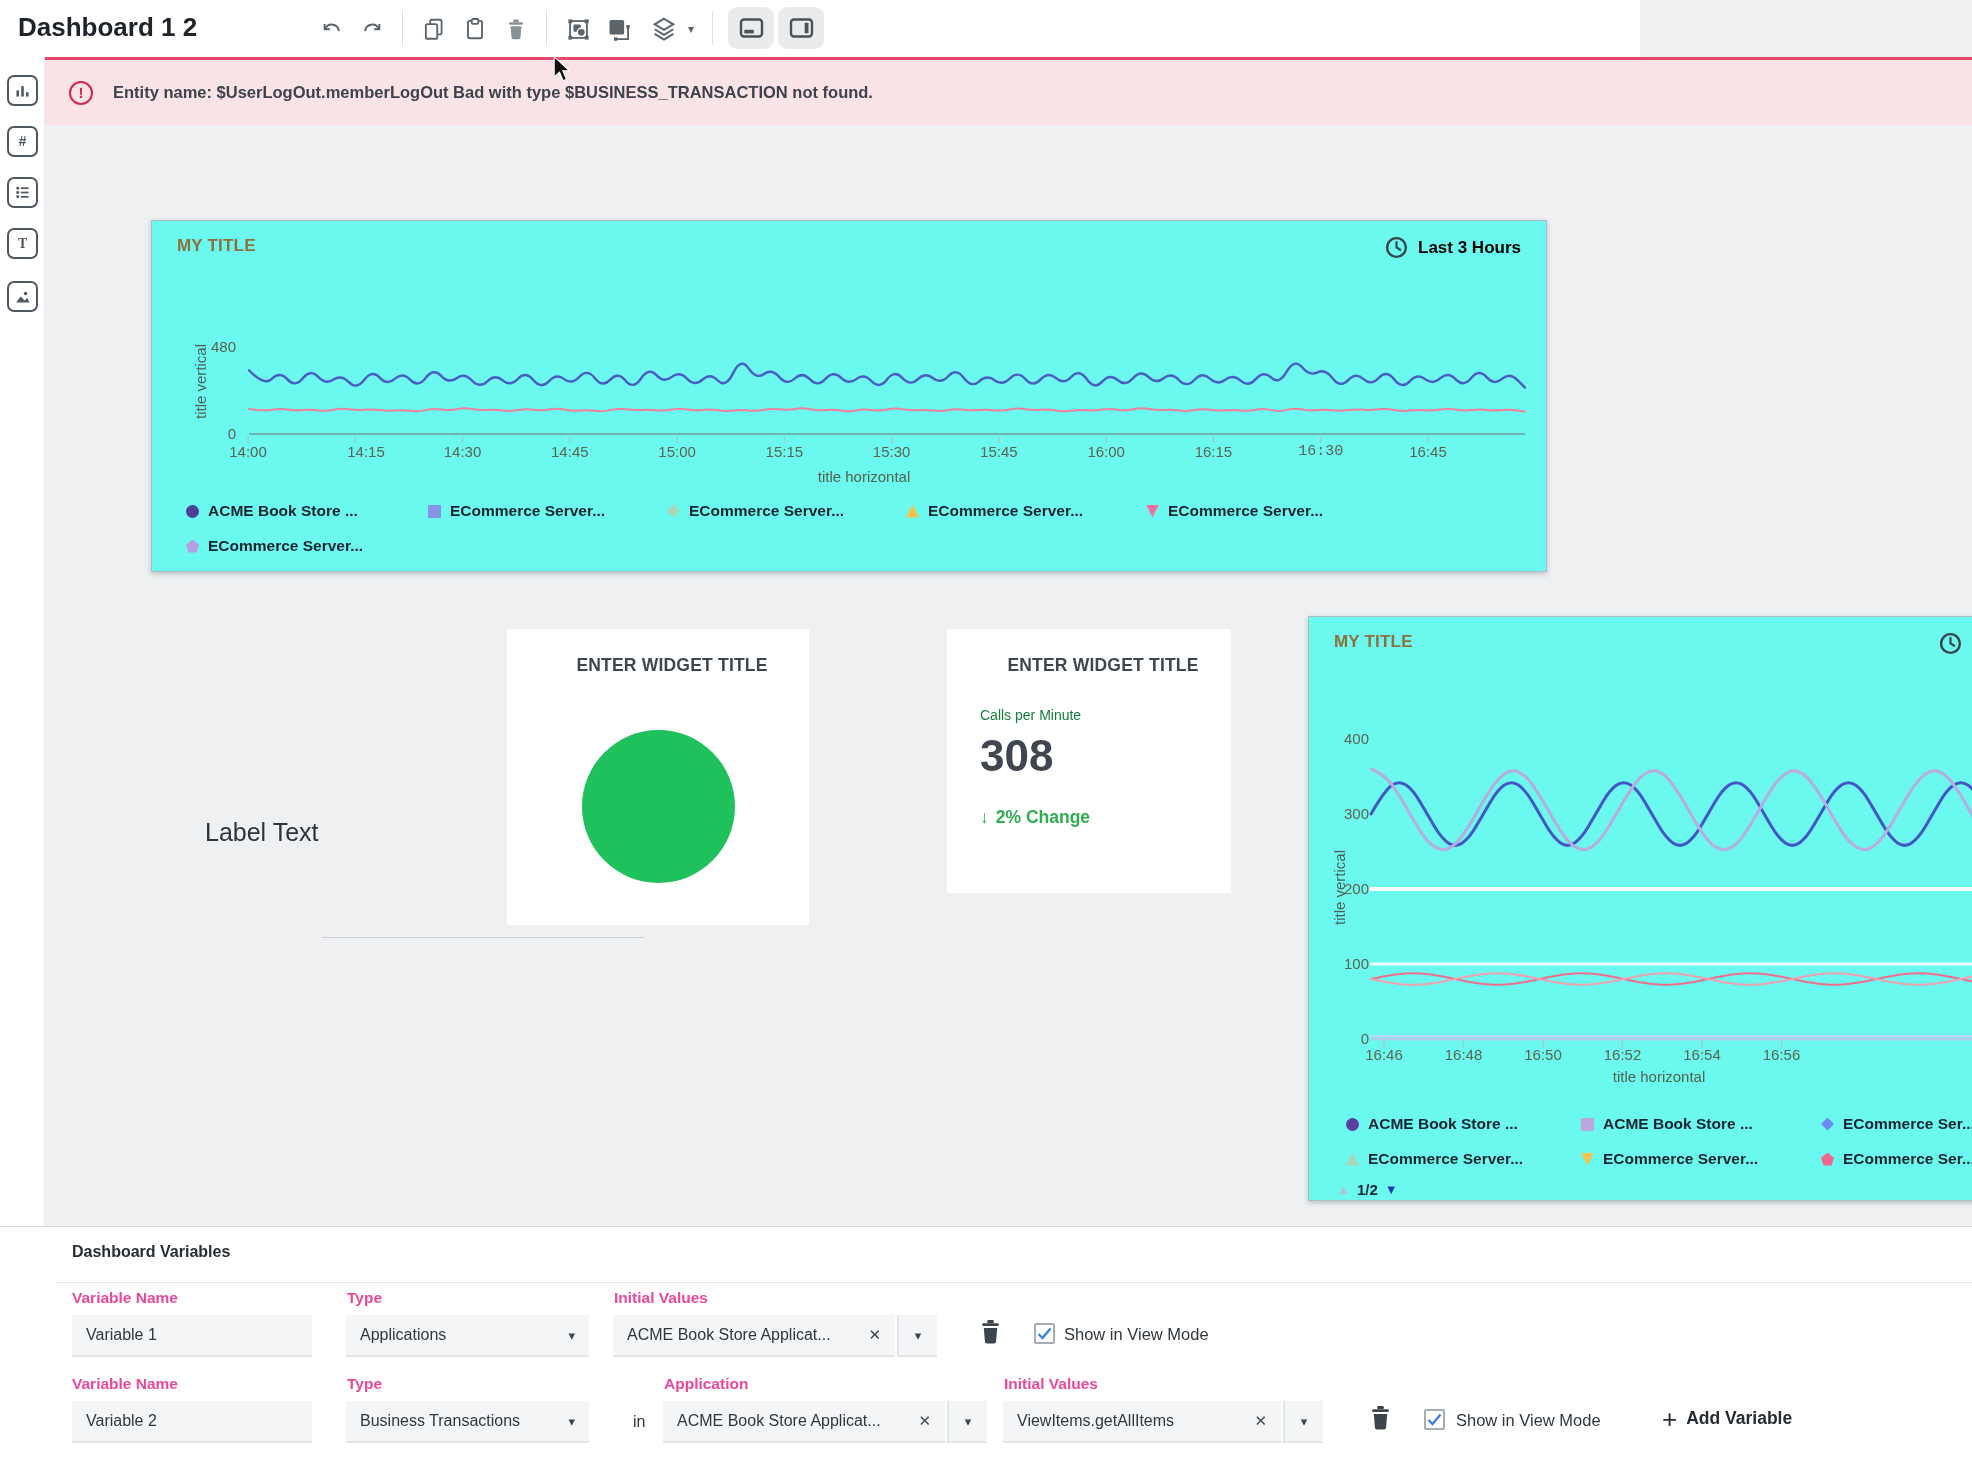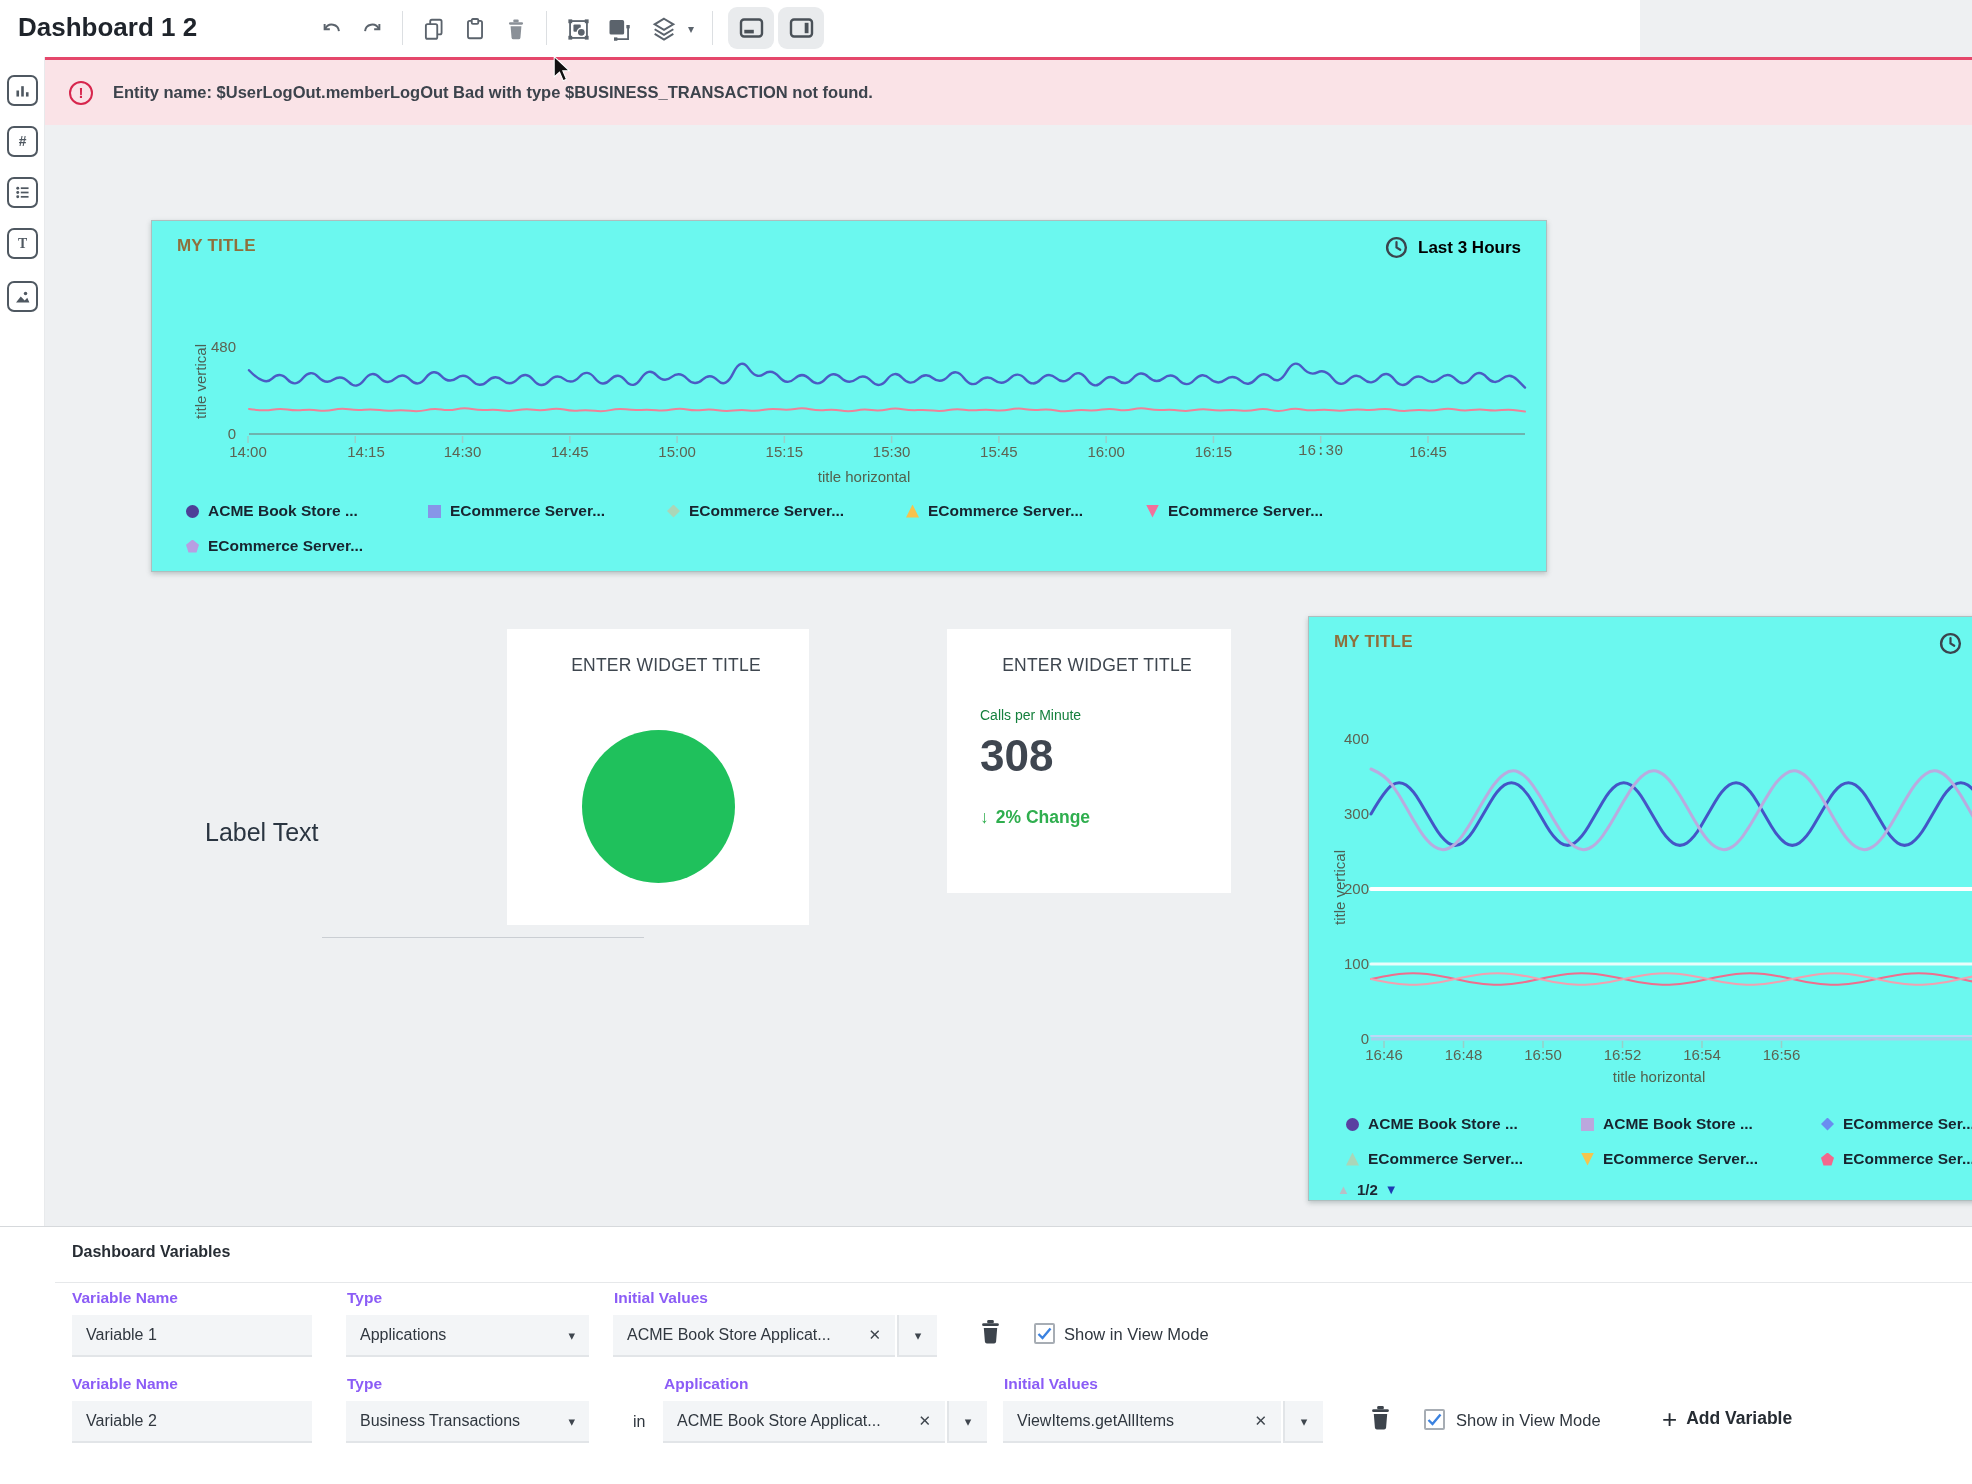--- a/index.html
+++ b/index.html
@@ -43,32 +43,32 @@
   .mk-triangle-up{clip-path:polygon(50% 0,100% 100%,0 100%)}
   .mk-triangle-down{clip-path:polygon(0 0,100% 0,50% 100%)}
   .mk-pentagon{clip-path:polygon(50% 0,100% 40%,81% 100%,19% 100%,0 40%)}
   .pager{position:absolute;left:28px;top:564px;display:flex;align-items:center;gap:7px;font-size:15px;font-weight:bold;color:#1c2733}
   .pg-up{color:#b9bfc6;font-size:13px;cursor:pointer}
   .pg-down{color:#1f3bb3;font-size:13px;cursor:pointer}
   
   .whitew{position:absolute;background:#fff}
   #wh{left:507px;top:629px;width:302px;height:296px}
   #wm{left:947px;top:629px;width:284px;height:264px}
-  .whtitle{position:absolute;top:26px;left:8px;width:100%;text-align:center;font-size:17.5px;font-weight:normal;color:#3e464f;letter-spacing:.2px}
+  .whtitle{position:absolute;top:26px;left:14px;width:100%;text-align:center;font-size:17.5px;font-weight:bold;color:#3e464f;letter-spacing:.2px}
   #healthCircle{position:absolute;left:75px;top:101px;width:153px;height:153px;border-radius:50%}
   #wm .mlabel{position:absolute;left:33px;top:78px;font-size:14px;color:#15803d}
   #wm .mvalue{position:absolute;left:33px;top:102px;font-size:44px;font-weight:bold;color:#3f4650}
   #wm .mchange{position:absolute;left:33px;top:178px;font-size:17.5px;font-weight:bold;color:#2fae4e;display:flex;align-items:center;gap:7px}
   #labelw{position:absolute;left:205px;top:818px;font-size:25px;color:#2a3541}
   #labelline{position:absolute;left:322px;top:937px;width:322px;height:1px;background:#caced3}
   
   #vars{position:absolute;left:0;top:1226px;width:1972px;height:258px;background:#fff;border-top:1px solid #d6d9dc;z-index:6}
   #vars .vtitle{position:absolute;left:72px;top:16px;font-size:16px;font-weight:bold;color:#272d34}
   #vars .vdivider{position:absolute;left:55px;top:55px;width:1917px;height:1px;background:#e6e8ea}
-  .flabel{position:absolute;font-size:15.5px;font-weight:bold;color:#8b5cf6}
+  .flabel{position:absolute;font-size:15.5px;font-weight:bold;color:#ec4899}
   .field{position:absolute;height:42px;background:#f3f5f7;border-bottom:2px solid #e2e5e8;display:flex;align-items:center;padding:0 14px;font-size:16px;color:#30373f;white-space:nowrap;overflow:hidden}
   .field .grow{flex:1}
   .rm{font-size:15px;color:#3f464e;margin-left:12px;cursor:pointer}
   .caretbox{justify-content:center;padding:0;cursor:pointer;border-left:2px solid #e2e5e8}
   .dd-caret{color:#3f464e;font-size:13px;margin-left:auto;cursor:pointer}
   .trashbtn{position:absolute;width:28px;height:30px;cursor:pointer;color:#3d444c}
   .cb{position:absolute;width:21px;height:21px;background:#fff;border:2px solid #a7adb4;border-radius:2px;display:flex;align-items:center;justify-content:center;cursor:pointer}
   .cblabel{position:absolute;font-size:16.5px;color:#2f363e}
   .intext{position:absolute;font-size:16px;color:#30373f}
   .addvar{position:absolute;display:flex;align-items:center;gap:9px;font-size:17.5px;font-weight:bold;color:#262c33;cursor:pointer}

